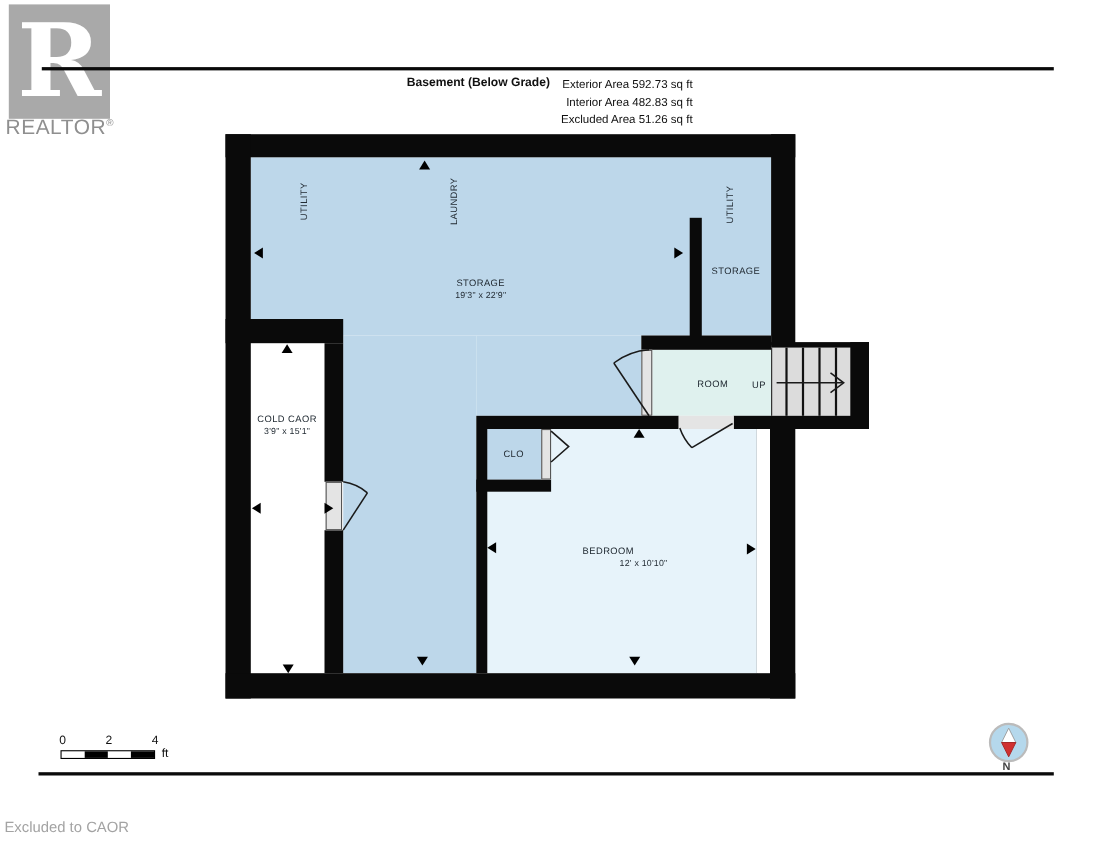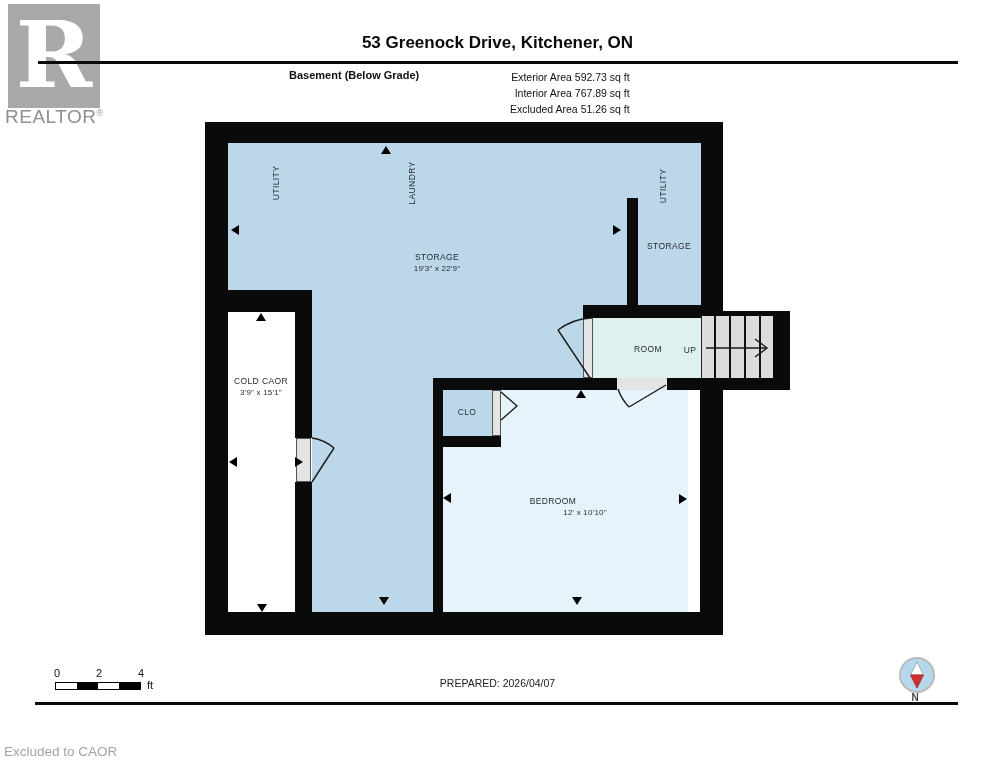--- a/index.html
+++ b/index.html
@@ -9,21 +9,21 @@
 
   
   .logo-box{left:8px;top:4px;width:92px;height:104px;background:var(--logo-gray);z-index:1;
             text-align:center;}
   .logo-r{font-family:"DejaVu Serif","Liberation Serif",serif;font-weight:bold;
           font-size:92px;line-height:102px;color:#fff;}
   .brand{left:5px;top:106px;font-size:19px;letter-spacing:.5px;color:var(--brand-gray);z-index:1;}
   .brand sup{font-size:9px;}
   .page-title{left:0;right:0;top:33px;text-align:center;font-size:17px;font-weight:bold;color:#0a0a0a;}
   .hr1{left:38px;top:61px;width:920px;height:3px;background:#0a0a0a;z-index:2;}
-  .floor-label{left:289px;width:200px;top:69px;font-size:11px;font-weight:bold;}
+  .floor-label{left:300px;width:200px;top:69px;text-align:right;font-size:11px;font-weight:bold;}
   .area-lines{left:510px;top:69px;font-size:10.5px;line-height:16px;text-align:right;}
 
   
   .fill{position:absolute;}
   .f-main{left:228px;top:143px;width:473px;height:162px;background:var(--room-blue);}
   .f-corridor{left:312px;top:305px;width:121px;height:307px;background:var(--room-blue);}
   .f-mid{left:433px;top:305px;width:150px;height:73px;background:var(--room-blue);}
   .f-coldroom{left:228px;top:312px;width:67px;height:300px;background:#fff;}
   .f-bedroom{left:443px;top:390px;width:245px;height:222px;background:var(--room-lightblue);
              border-right:1px solid #444;}
@@ -71,26 +71,25 @@
 </style>
 </head>
 <body>
 
 <div class="page">
 
   <div class="abs logo-box">
     <div class="logo-r">R</div>
   </div>
   <div class="abs brand"><span>REALTOR</span><sup>®</sup></div>
-  <div class="abs page-title">53 Greenock Drive, Kitchener, ON</div>
   <div class="abs hr1"></div>
   <div class="abs floor-label">Basement (Below Grade)</div>
   <div class="abs area-lines">
     <div>Exterior Area 592.73 sq ft</div>
-    <div>Interior Area 767.89 sq ft</div>
+    <div>Interior Area 482.83 sq ft</div>
     <div>Excluded Area 51.26 sq ft</div>
   </div>
 
   <div class="fill f-main"></div>
   <div class="fill f-corridor"></div>
   <div class="fill f-mid"></div>
   <div class="fill f-coldroom"></div>
   <div class="fill f-bedroom"></div>
   <div class="fill f-bedroom-strip"></div>
   <div class="fill f-clo"></div>
@@ -172,21 +171,20 @@
   <div class="scale-num" style="left:51px">0</div>
   <div class="scale-num" style="left:93px">2</div>
   <div class="scale-num" style="left:135px">4</div>
   <div class="abs scale-bar">
     <div class="seg"></div>
     <div class="seg b"></div>
     <div class="seg"></div>
     <div class="seg b"></div>
   </div>
   <div class="abs ft-label">ft</div>
-  <div class="abs prepared">PREPARED: 2026/04/07</div>
 
   <div class="abs compass">
     <svg width="32" height="32" viewBox="0 0 32 32">
       <polygon points="16,3 9.5,16 22.5,16" fill="#ffffff" stroke="#999" stroke-width="0.8"></polygon>
       <polygon points="9.5,16 22.5,16 16,29" fill="#d03030" stroke="#a02020" stroke-width="0.8"></polygon>
     </svg>
   </div>
   <div class="abs compass-n">N</div>
 
   <div class="abs hr2"></div>

